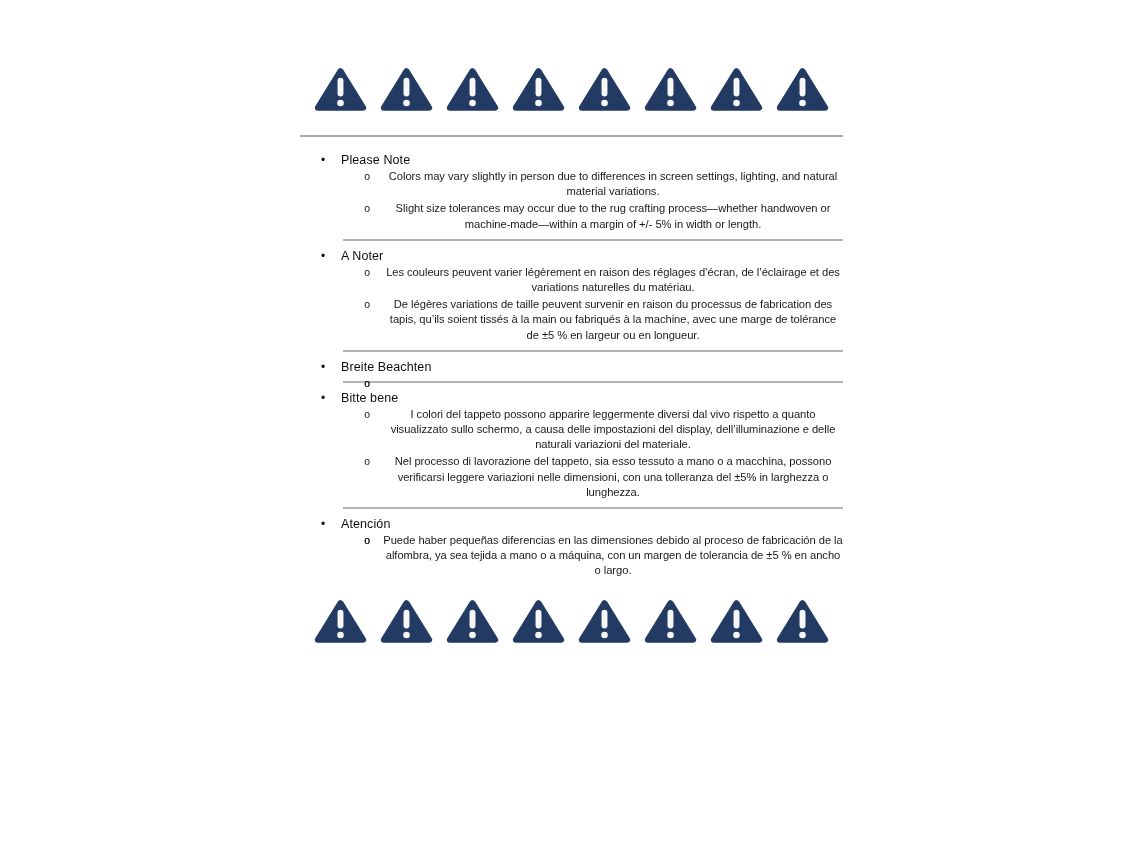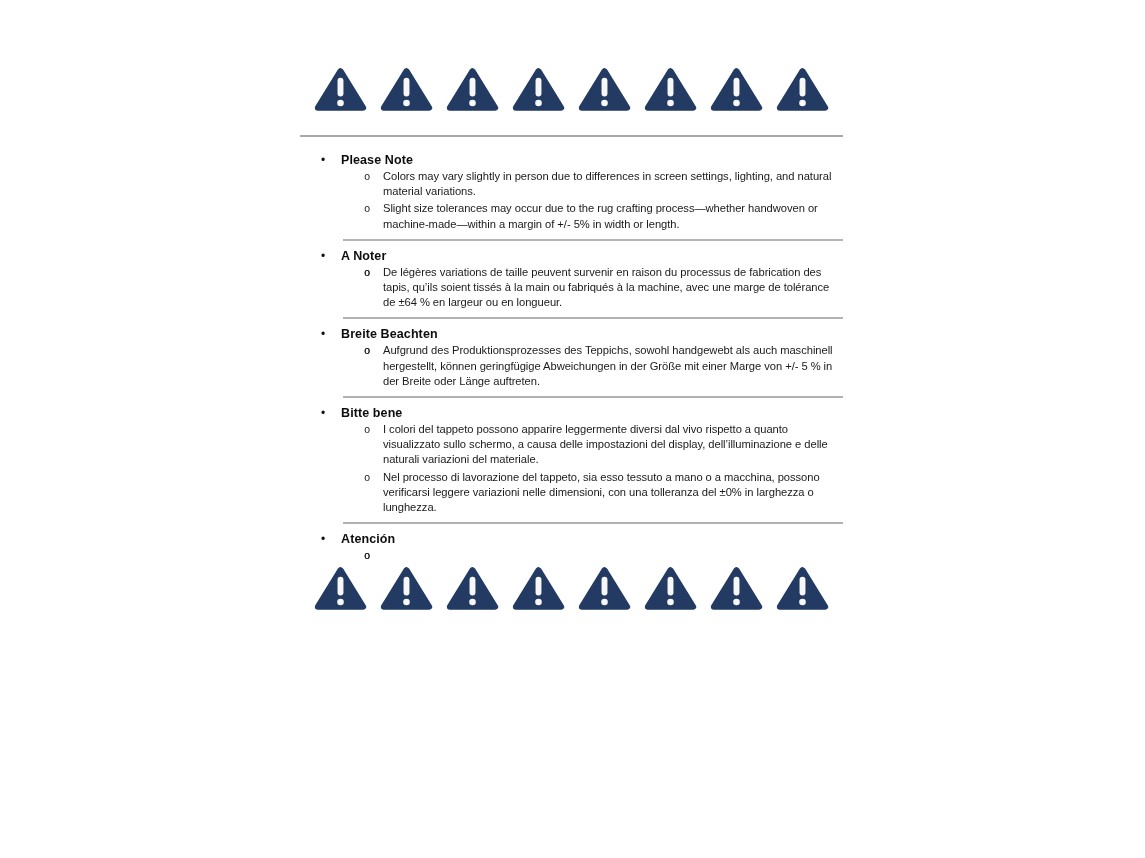--- a/index.html
+++ b/index.html
@@ -49,21 +49,21 @@
   }
   .note-section.first .sec-head { margin-top: 16px; }
   .b1 {
     width: 20px;
     flex: 0 0 20px;
     font-size: 12px;
     color: #111111;
   }
   .sec-title {
     font-size: 12.5px;
-    font-weight: bold;
+    font-weight: normal;
     color: #0d0d0d;
     letter-spacing: 0.1px;
   }
   .li {
     position: relative;
     padding-left: 83px;
     margin-bottom: 2px;
   }
   .b2 {
     position: absolute;
@@ -73,20 +73,21 @@
     line-height: 14px;
     font-family: "Liberation Mono", monospace;
     color: #1c1c1c;
   }
   .li-text {
     display: block;
     font-size: 11.2px;
     line-height: 15.2px;
     letter-spacing: -0.05px;
     color: #1a1a1a;
+    text-align: center;
   }
 </style>
 </head>
 <body>
 
 <div class="page">
   <div class="doc">
 
     <div class="icon-row" data-icon-row="top" style="color: rgb(35, 58, 99);">
   <span class="tri">
@@ -172,69 +173,70 @@
       <hr class="section-divider">
     </section>
 
     <section class="note-section">
       <div class="sec-head">
         <span class="b1">•</span>
         <span class="sec-title">A Noter</span>
       </div>
       <div class="li">
         <span class="b2">o</span>
-      </div>
-      <div class="li">
-        <span class="b2">o</span>
-        <span class="li-text">De légères variations de taille peuvent survenir en raison du processus de fabrication des tapis, qu’ils soient tissés à la main ou fabriqués à la machine, avec une marge de tolérance de ±64 % en largeur ou en longueur.</span>
+        <span class="li-text">Les couleurs peuvent varier légèrement en raison des réglages d’écran, de l’éclairage et des variations naturelles du matériau.</span>
+      </div>
+      <div class="li">
+        <span class="b2">o</span>
+        <span class="li-text">De légères variations de taille peuvent survenir en raison du processus de fabrication des tapis, qu’ils soient tissés à la main ou fabriqués à la machine, avec une marge de tolérance de ±5 % en largeur ou en longueur.</span>
       </div>
       <hr class="section-divider">
     </section>
 
     <section class="note-section">
       <div class="sec-head">
         <span class="b1">•</span>
         <span class="sec-title">Breite Beachten</span>
       </div>
       <div class="li">
         <span class="b2">o</span>
       </div>
       <div class="li">
         <span class="b2">o</span>
-        <span class="li-text">Aufgrund des Produktionsprozesses des Teppichs, sowohl handgewebt als auch maschinell hergestellt, können geringfügige Abweichungen in der Größe mit einer Marge von +/- 5 % in der Breite oder Länge auftreten.</span>
       </div>
       <hr class="section-divider">
     </section>
 
     <section class="note-section">
       <div class="sec-head">
         <span class="b1">•</span>
         <span class="sec-title">Bitte bene</span>
       </div>
       <div class="li">
         <span class="b2">o</span>
         <span class="li-text">I colori del tappeto possono apparire leggermente diversi dal vivo rispetto a quanto visualizzato sullo schermo, a causa delle impostazioni del display, dell’illuminazione e delle naturali variazioni del materiale.</span>
       </div>
       <div class="li">
         <span class="b2">o</span>
-        <span class="li-text">Nel processo di lavorazione del tappeto, sia esso tessuto a mano o a macchina, possono verificarsi leggere variazioni nelle dimensioni, con una tolleranza del ±0% in larghezza o lunghezza.</span>
+        <span class="li-text">Nel processo di lavorazione del tappeto, sia esso tessuto a mano o a macchina, possono verificarsi leggere variazioni nelle dimensioni, con una tolleranza del ±5% in larghezza o lunghezza.</span>
       </div>
       <hr class="section-divider">
     </section>
 
     <section class="note-section">
       <div class="sec-head">
         <span class="b1">•</span>
         <span class="sec-title">Atención</span>
       </div>
       <div class="li">
         <span class="b2">o</span>
       </div>
       <div class="li">
         <span class="b2">o</span>
+        <span class="li-text">Puede haber pequeñas diferencias en las dimensiones debido al proceso de fabricación de la alfombra, ya sea tejida a mano o a máquina, con un margen de tolerancia de ±5 % en ancho o largo.</span>
       </div>
     </section>
 
     <div class="icon-row" data-icon-row="bottom" style="color: rgb(35, 58, 99);">
   <span class="tri">
     <svg viewBox="0 0 60 54" xmlns="http://www.w3.org/2000/svg" aria-hidden="true">
       <path d="M30 6 L56 48 L4 48 Z" fill="currentColor" stroke="currentColor" stroke-width="7" stroke-linejoin="round"></path>
       <rect x="26.6" y="13.5" width="6.8" height="21.5" rx="3.4" fill="#f7f7f7"></rect>
       <circle cx="30" cy="42.5" r="3.8" fill="#f7f7f7"></circle>
     </svg>

